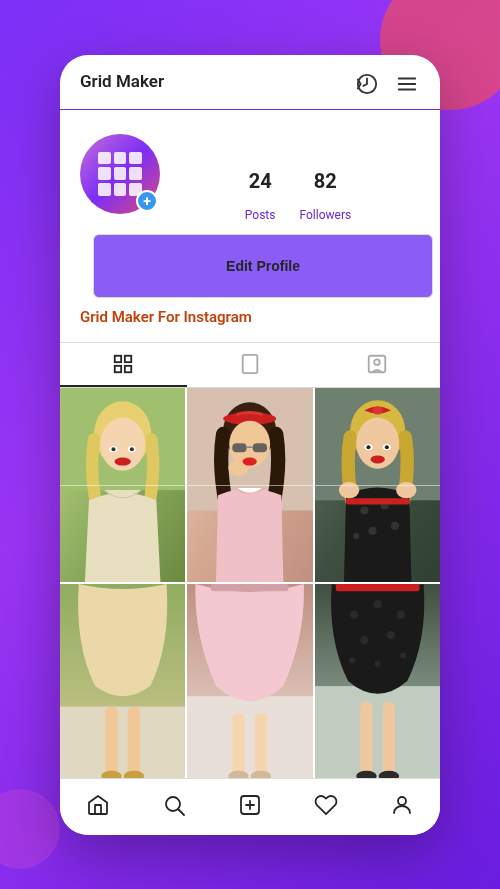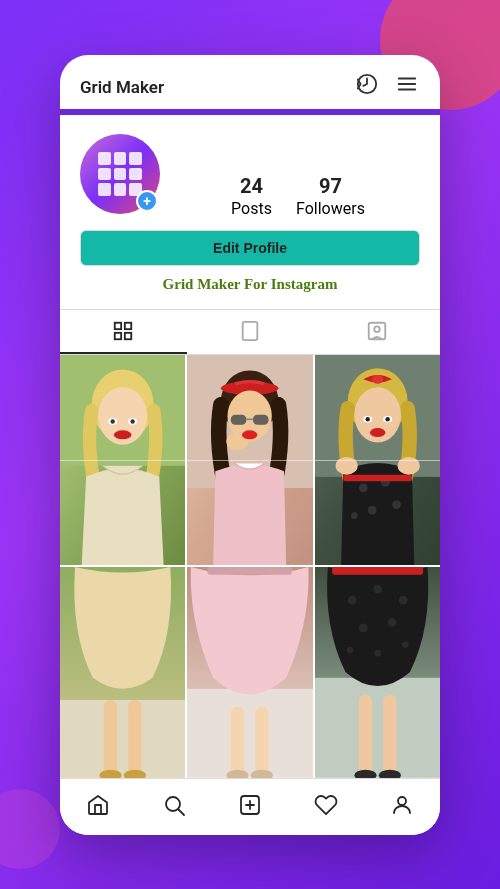--- a/index.html
+++ b/index.html
@@ -48,24 +48,24 @@
       display: flex;
       flex-direction: column;
       box-shadow: 0 20px 60px rgba(0,0,0,0.3);
       position: relative;
       z-index: 1;
     }
 
     
     .header {
       display: flex;
-      align-items: flex-end;
+      align-items: flex-start;
       justify-content: space-between;
       padding: 16px 20px 12px;
-      border-bottom: 6px solid #6d28d9;
+      border-bottom: 1px solid #6d28d9;
     }
 
     .header-title {
       font-size: 17px;
       font-weight: 600;
       color: #222;
     }
 
     .header-icons {
       display: flex;
@@ -147,57 +147,56 @@
       display: flex;
       gap: 24px;
       flex: 1;
       justify-content: center;
     }
 
     .stat-item {
       display: flex;
       flex-direction: column;
       align-items: center;
-      gap: 2px;
+      gap: 16px;
       margin-top: 44px;
     }
 
     .stat-number {
       font-size: 20px;
       font-weight: 700;
       color: #222;
       line-height: 1.1;
     }
 
     .stat-label {
-      font-size: 16px;
-      color: #000000;
+      font-size: 12px;
+      color: #6d28d9;
     }
 
     .edit-profile-btn {
-      margin: 12px 0 4px;
+      margin: 12px 13px 4px;
       width: 100%;
-      padding: 9px;
+      padding: 23px;
       border: 1.5px solid #dbdbdb;
       border-radius: 6px;
-      background: #14b8a6;
+      background: #8b5cf6;
       font-size: 14px;
       font-weight: 600;
       color: #262626;
       cursor: pointer;
       text-align: center;
     }
 
     .profile-name {
-      text-align: center;
+      text-align: left;
       font-size: 15px;
       font-weight: 600;
-      color: #4d7c0f;
+      color: #c2410c;
       padding: 6px 0 8px;
-      font-family: Liberation Serif, serif;
     }
 
     
     .tabs {
       display: flex;
       border-bottom: 1px solid #dbdbdb;
       border-top: 1px solid #dbdbdb;
     }
 
     .tab {
@@ -322,21 +321,21 @@
         </div>
         <div class="add-btn">+</div>
       </div>
 
       <div class="stats-row">
         <div class="stat-item">
           <span class="stat-number">24</span>
           <span class="stat-label">Posts</span>
         </div>
         <div class="stat-item">
-          <span class="stat-number">97</span>
+          <span class="stat-number">82</span>
           <span class="stat-label">Followers</span>
         </div>
       </div>
     </div>
 
     
     <button class="edit-profile-btn">Edit Profile</button>
 
     
     <div class="profile-name">Grid Maker For Instagram</div>

